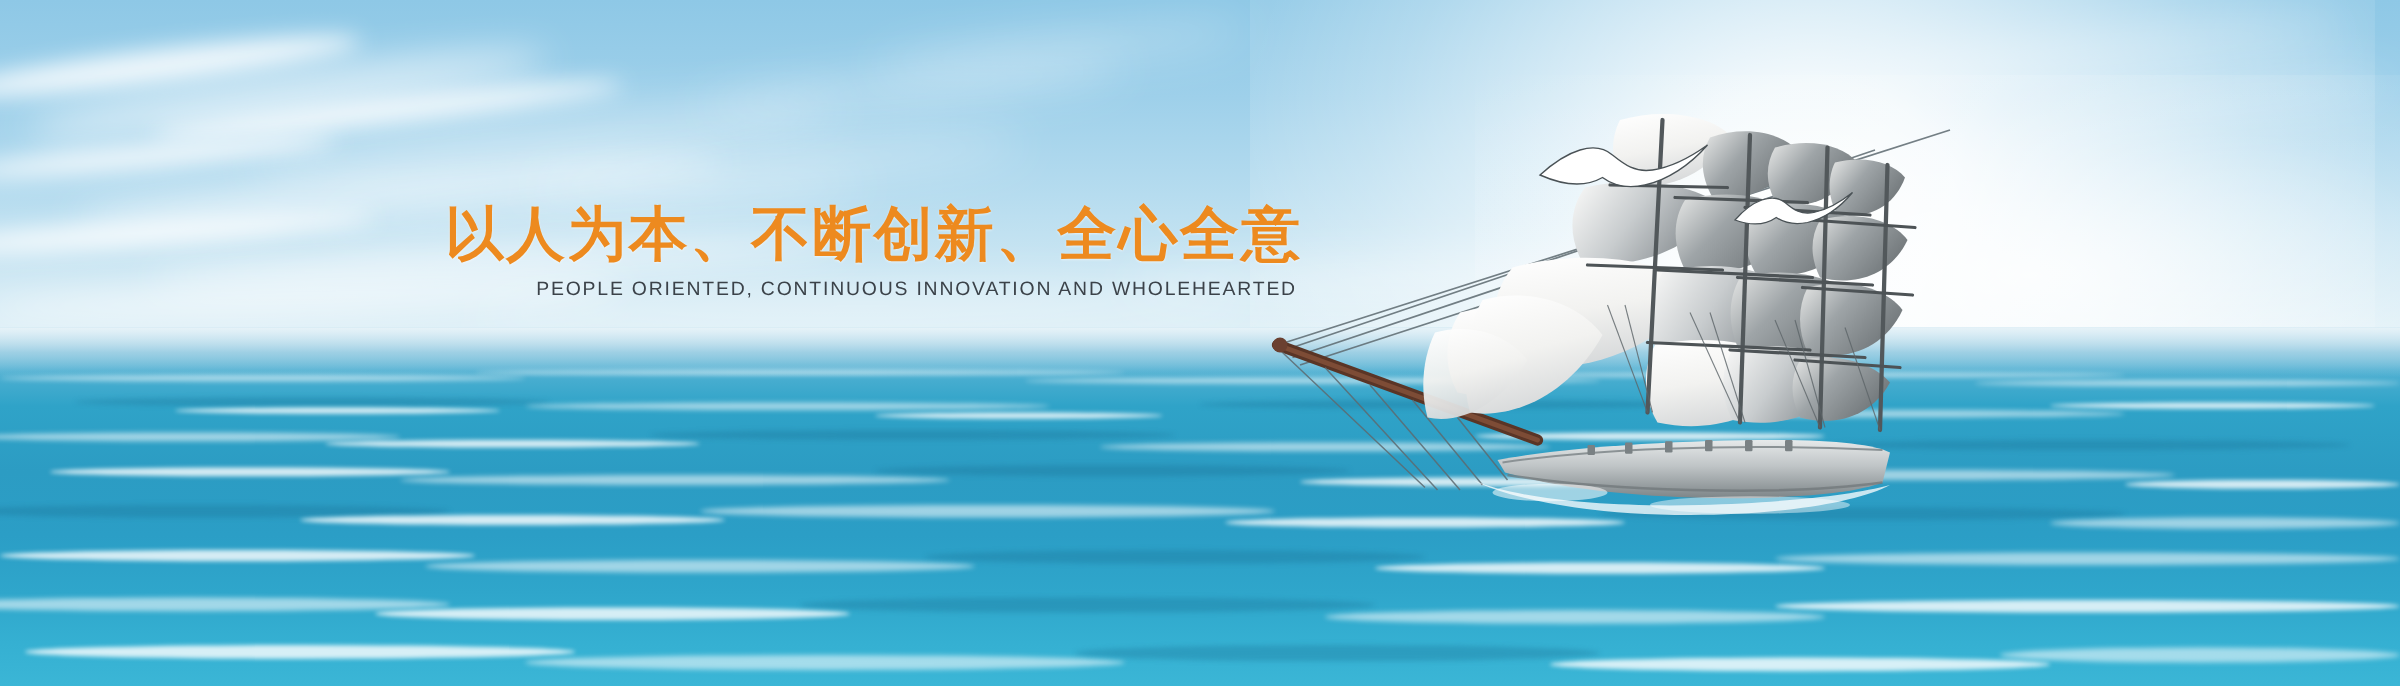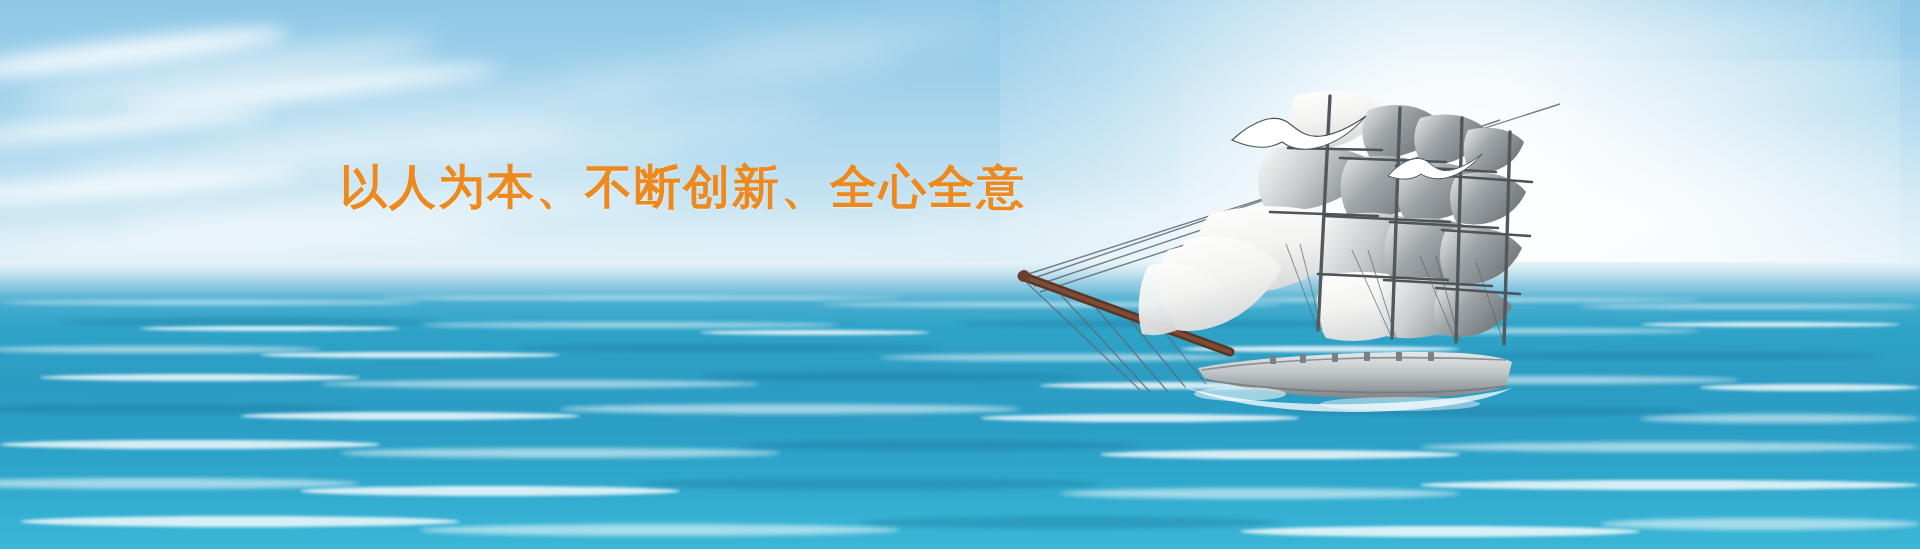--- a/index.html
+++ b/index.html
@@ -72,21 +72,21 @@
     background:rgba(255,255,255,0.55);
     border-radius:50%;
     filter:blur(2.2px);
     pointer-events:none;
   }
   .wave.dk{background:rgba(22,110,145,0.30);}
   .wave.br{background:rgba(255,255,255,0.80);filter:blur(1.6px);}
 
   
   .headline{
-    position:absolute;left:340px;top:156px;
+    position:absolute;left:356px;top:156px;
     font-size:47px;
     font-weight:bold;
     letter-spacing:2px;
     color:#ED8A1F;
     white-space:nowrap;
     text-shadow:0 1px 2px rgba(255,255,255,0.55);
     font-family:"DejaVu Sans","Liberation Sans",sans-serif;
   }
   .subtitle{
     position:absolute;left:429px;top:223px;
@@ -314,14 +314,15 @@
     <g fill="#ffffff" stroke="#4a5256" stroke-width="1">
       <path d="M1388 176 C1402 160 1418 154 1428 162 C1435 168 1441 172 1451 170
                C1461 168 1472 162 1482 154
                C1472 166 1459 175 1446 178
                C1436 180 1427 178 1421 174
                C1411 181 1399 180 1388 176 Z"></path>
     </g>
   </svg>
 
   <div class="headline">以人为本、不断创新、全心全意</div>
+  <div class="subtitle">PEOPLE ORIENTED, CONTINUOUS INNOVATION AND WHOLEHEARTED</div>
 
 </div>
 
 </body></html>

